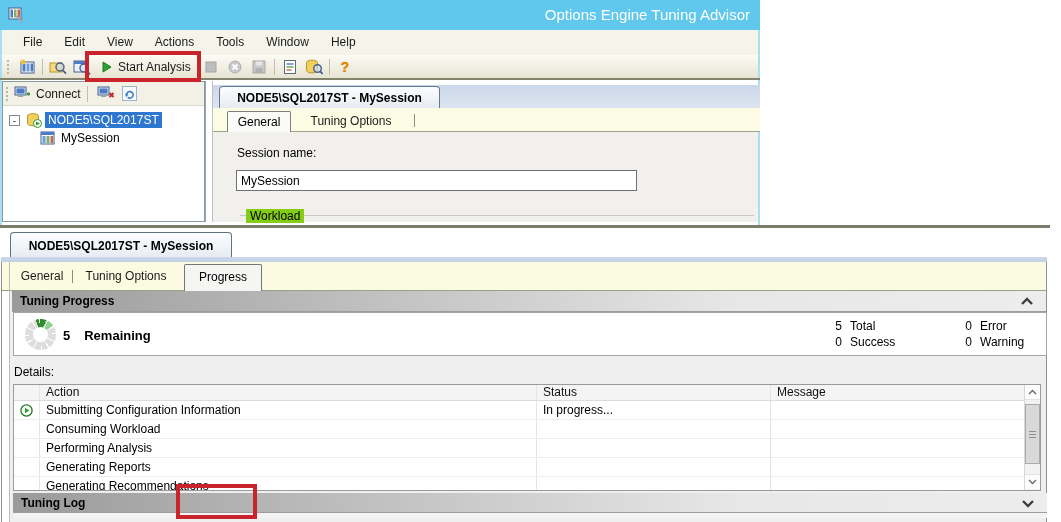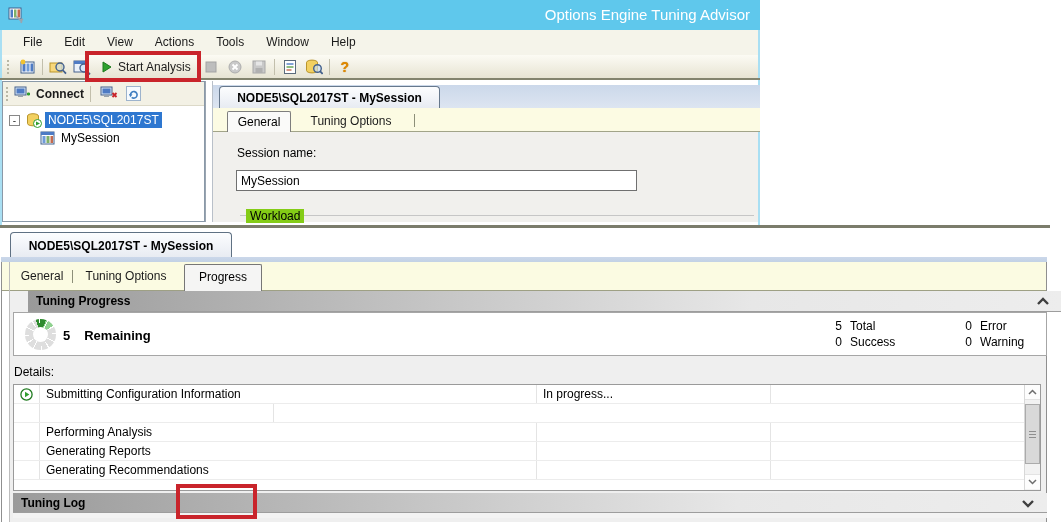--- a/index.html
+++ b/index.html
@@ -25,21 +25,21 @@
   .help-q { color:#E08A00; font-weight:bold; font-size:14px; text-shadow:0 0 1px #B26B00; }
 
   .redbox { border:4px solid #C9242B; z-index:40; background:transparent; }
   .red1 { left:85px; top:51px; width:116px; height:31px; }
   .red2 { left:176px; top:256px; width:81px; height:35px; }
 
   
   .sm { left:2px; top:81px; width:203px; height:141px; border:1px solid #8A99A8; background:#fff; }
   .sm-header { height:21px; background:linear-gradient(#F4F8FC,#D2E0F1); border-bottom:1px solid #BCC9DA; line-height:20px; padding-left:5px; color:#14181c; }
   .sm-toolbar { height:24px; background:#F3F1E5; border-bottom:1px solid #DCD9C8; display:flex; align-items:center; }
-  .sm-toolbar .lbl { margin-left:4px; color:#1b1b1b;font-weight:bold; }
+  .sm-toolbar .lbl { margin-left:4px; color:#1b1b1b; }
   .tree-row { display:flex; align-items:center; height:18px; }
   .expander { width:11px; height:11px; border:1px solid #888; background:#fff; font-size:10px; line-height:9px; text-align:center; color:#333; margin-left:6px; }
   .sel-label { background:#2E77D0; color:#fff; padding:1px 3px; margin-left:3px; }
 
   
   .split1 { left:205px; top:81px; width:1px; height:141px; background:#9AA5B1; }
   .split2 { left:212px; top:81px; width:1px; height:141px; background:#B9C0C9; }
   .docband-top { left:213px; top:85px; width:547px; height:23px; background:linear-gradient(#CBD8EA,#DDE5F1); }
   .doctab { background:linear-gradient(#FCFDFE,#E7EBF2); border:1px solid #66788C; border-bottom:none; border-radius:4px 4px 0 0; font-weight:bold; text-align:center; }
   .doctab-top { left:219px; top:86px; width:221px; height:22px; line-height:22px; }
@@ -59,21 +59,21 @@
   .doctab-bot { left:10px; top:4px; width:222px; height:26px; line-height:26px; border-color:#5F7183; }
   .bluestrip { left:1px; top:29px; width:1046px; height:5px; background:linear-gradient(#CBD8EA,#C2D1E5); }
   .tabstrip-bot { left:1px; top:34px; width:1046px; height:29px; background:#FBFBE2; border-bottom:1px solid #9EA084; }
   .tab-progress { left:184px; top:36px; width:78px; height:27px; line-height:25px; background:#F5F5F4; border-color:#767676; }
   .vl1 { left:1px; top:34px; width:1px; height:260px; background:#8F8F8F; }
   .vl2 { left:9px; top:34px; width:1px; height:260px; background:#BDBDBD; }
   .vr1 { left:1046px; top:34px; width:1px; height:260px; background:#8F8F8F; }
   .content-bot { left:10px; top:63px; width:1036px; height:231px; background:#EFEFEF; }
 
   .secbar { height:21px; background:linear-gradient(90deg,#9A9A9A,#E7E7E7 70%,#EDEDED); display:flex; align-items:center; font-weight:bold; padding-left:8px; border-bottom:1px solid #9D9D9D; }
-  .tp-bar { left:28px; top:63px; width:1034px; }
+  .tp-bar { left:12px; top:63px; width:1034px; }
   .tl-bar { left:13px; top:265px; width:1034px; height:20px; }
   .sec-chevron { position:absolute; right:12px; top:6px; }
 
   .tp-box { left:13px; top:84px; width:1034px; height:44px; background:#fff; border:1px solid #A6A6A6; }
   .spinner { position:absolute; left:11px; top:6px; width:31px; height:31px; border-radius:50%;
     background:
       repeating-conic-gradient(from 0deg, rgba(255,255,255,0) 0deg 25deg, #ffffff 25deg 30deg),
       conic-gradient(from -18deg, #2E8B2E 0deg 38deg, #8FD18F 38deg 72deg, #DEDEDE 72deg 360deg); }
   .spinner-hole { position:absolute; left:8px; top:8px; width:15px; height:15px; border-radius:50%; background:#fff; }
   .remaining { position:absolute; left:49px; top:0; height:44px; display:flex; align-items:center; font-weight:bold; font-size:13px; }
@@ -319,33 +319,40 @@
         <span>Success</span>
         <span class="stat-val">0</span>
         <span>Warning</span>
       </div>
     </div>
 
     <span class="a details-label">Details:</span>
 
     <div class="a dt-table">
       <div class="dt-main">
+        <div class="dt-headrow">
+          <div class="c-icon"></div>
+          <div class="c-action">Action</div>
+          <div class="c-status">Status</div>
+          <div class="c-msg">Message</div>
+        </div>
         <div class="dt-row">
           <div class="c-icon">
             <svg width="13" height="13">
               <circle cx="6.5" cy="6.5" r="5.6" fill="#fff" stroke="#1F7A1F" stroke-width="1.3"></circle>
               <polygon points="5,3.8 9.4,6.5 5,9.2" fill="#2F9E2F"></polygon>
             </svg>
           </div>
           <div class="c-action">Submitting Configuration Information</div>
           <div class="c-status">In progress...</div>
           <div class="c-msg"></div>
         </div>
         <div class="dt-row">
           <div class="c-icon"></div>
+          <div class="c-action">Consuming Workload</div>
           <div class="c-status"></div>
           <div class="c-msg"></div>
         </div>
         <div class="dt-row">
           <div class="c-icon"></div>
           <div class="c-action">Performing Analysis</div>
           <div class="c-status"></div>
           <div class="c-msg"></div>
         </div>
         <div class="dt-row">

